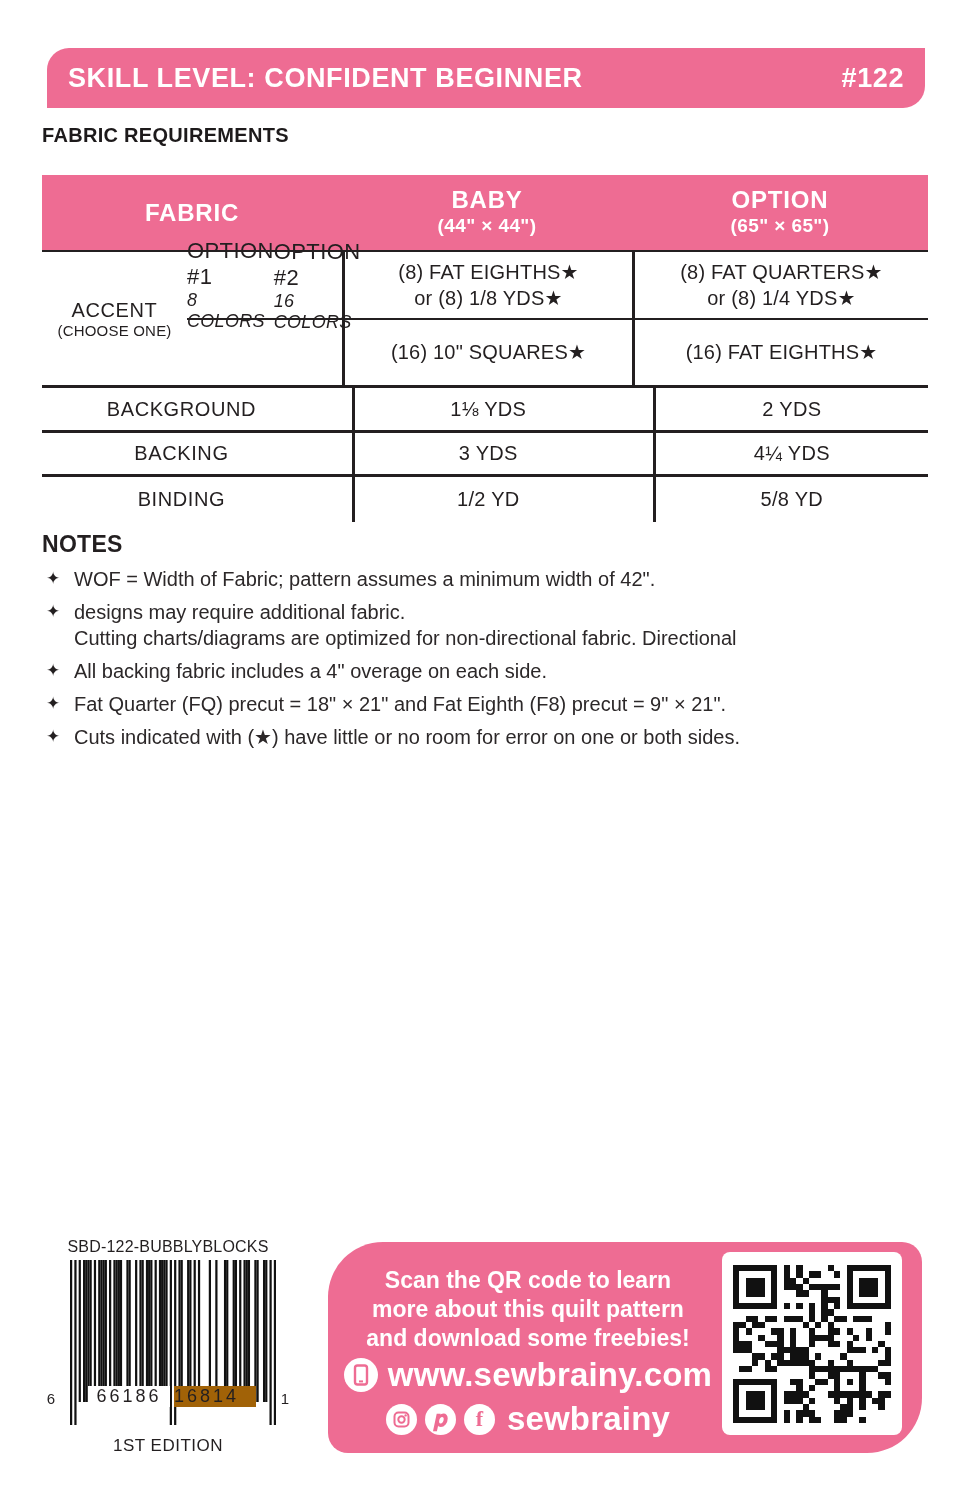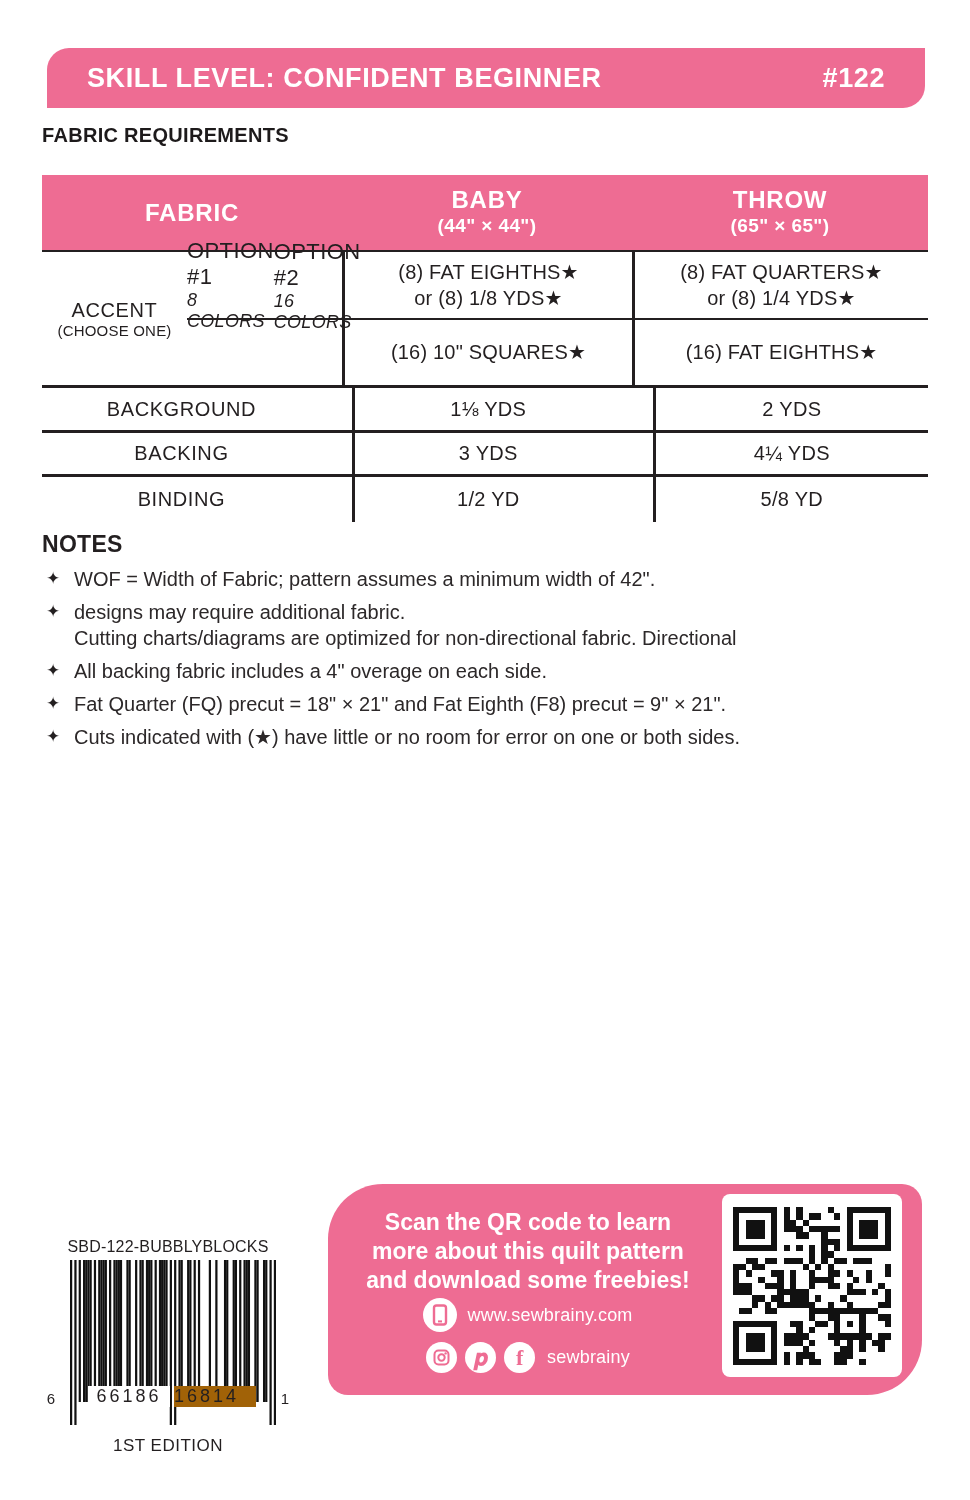--- a/index.html
+++ b/index.html
@@ -2,21 +2,21 @@
 <html><head>
 <meta charset="utf-8">
 <style>
   html,body{margin:0;padding:0;background:#ffffff;}
   .page{position:relative;width:970px;height:1500px;background:#ffffff;overflow:hidden;
         font-family:"Liberation Sans","DejaVu Sans",sans-serif;color:#231f20;}
 
   
   .skill-bar{position:absolute;left:47px;top:48px;width:878px;height:60px;
     background:#ee6c93;border-radius:22px 0 22px 0;display:flex;align-items:center;
-    justify-content:space-between;padding:0 40px;box-sizing:border-box;color:#fff;
+    justify-content:space-between;padding:0 21px;box-sizing:border-box;color:#fff;
     font-size:27px;font-weight:bold;letter-spacing:.6px;}
 
   
   .section-title{position:absolute;left:42px;top:124px;margin:0;font-size:20px;
     font-weight:bold;letter-spacing:.3px;color:#1d1a1b;}
 
   
   .ftable{position:absolute;left:42px;top:175px;width:886px;}
   .thead{display:flex;height:75px;background:#ee6c93;color:#fff;font-weight:bold;}
   .hc{display:flex;flex-direction:column;align-items:center;justify-content:center;
@@ -55,28 +55,28 @@
   .bc-sku{position:absolute;top:0;left:0;width:100%;text-align:center;font-size:16px;letter-spacing:.2px;}
   .bc-svg{position:absolute;left:22px;top:22px;}
   .bc-digit{position:absolute;top:148px;font-size:18px;}
   .bc-dleft{left:-6px;width:18px;text-align:center;font-size:15px;top:152px;}
   .bc-dright{left:228px;width:18px;text-align:center;font-size:15px;top:152px;}
   .bc-g1{left:40px;width:82px;text-align:center;letter-spacing:3px;background:#fff;}
   .bc-g2{left:126px;width:82px;text-align:left;letter-spacing:3px;background:#a16207;}
   .bc-edition{position:absolute;top:198px;left:0;width:100%;text-align:center;font-size:17px;letter-spacing:.5px;}
 
   
-  .promo{position:absolute;left:328px;top:1184px;width:594px;height:211px;background:#ee6c93;
+  .promo{position:absolute;left:328px;top:1242px;width:594px;height:211px;background:#ee6c93;
          border-radius:55px 20px 55px 20px;color:#fff;}
   .promo-msg{position:absolute;left:10px;top:24px;width:380px;text-align:center;
              font-size:23px;font-weight:bold;line-height:29px;}
   .promo-row{position:absolute;left:10px;width:380px;display:flex;align-items:center;justify-content:center;}
   .row-web{top:114px;}
   .row-soc{top:158px;}
-  .promo-link{font-size:18px;font-weight:normal;margin-left:10px;letter-spacing:.2px;}
+  .promo-link{font-size:33px;font-weight:bold;margin-left:10px;letter-spacing:.2px;}
   .icircle{background:#fff;border-radius:50%;display:flex;align-items:center;justify-content:center;flex:0 0 auto;}
   .ic-phone{width:34px;height:34px;}
   .ic-soc{width:31px;height:31px;margin-right:8px;}
   .soc-letter{color:#ee6c93;font-weight:bold;font-size:22px;line-height:1;font-family:"Liberation Serif","DejaVu Serif",serif;}
   .qr-panel{position:absolute;left:394px;top:10px;width:180px;height:183px;background:#fff;border-radius:8px;
             display:flex;align-items:center;justify-content:center;}
 </style>
 </head>
 <body>
 
@@ -92,21 +92,21 @@
   <div class="ftable">
     <div class="thead">
       <div class="hc c1">
         <div>FABRIC</div>
       </div>
       <div class="hc c2">
         <div>BABY</div>
         <div class="hsize">(44" × 44")</div>
       </div>
       <div class="hc c3">
-        <div>THROW</div>
+        <div>OPTION</div>
         <div class="hsize">(65" × 65")</div>
       </div>
     </div>
 
     <div class="tbody">
 
       <div class="accent-row">
         <div class="c1a">
           <div class="alabel">ACCENT</div>
           <div class="asub">(CHOOSE ONE)</div>

